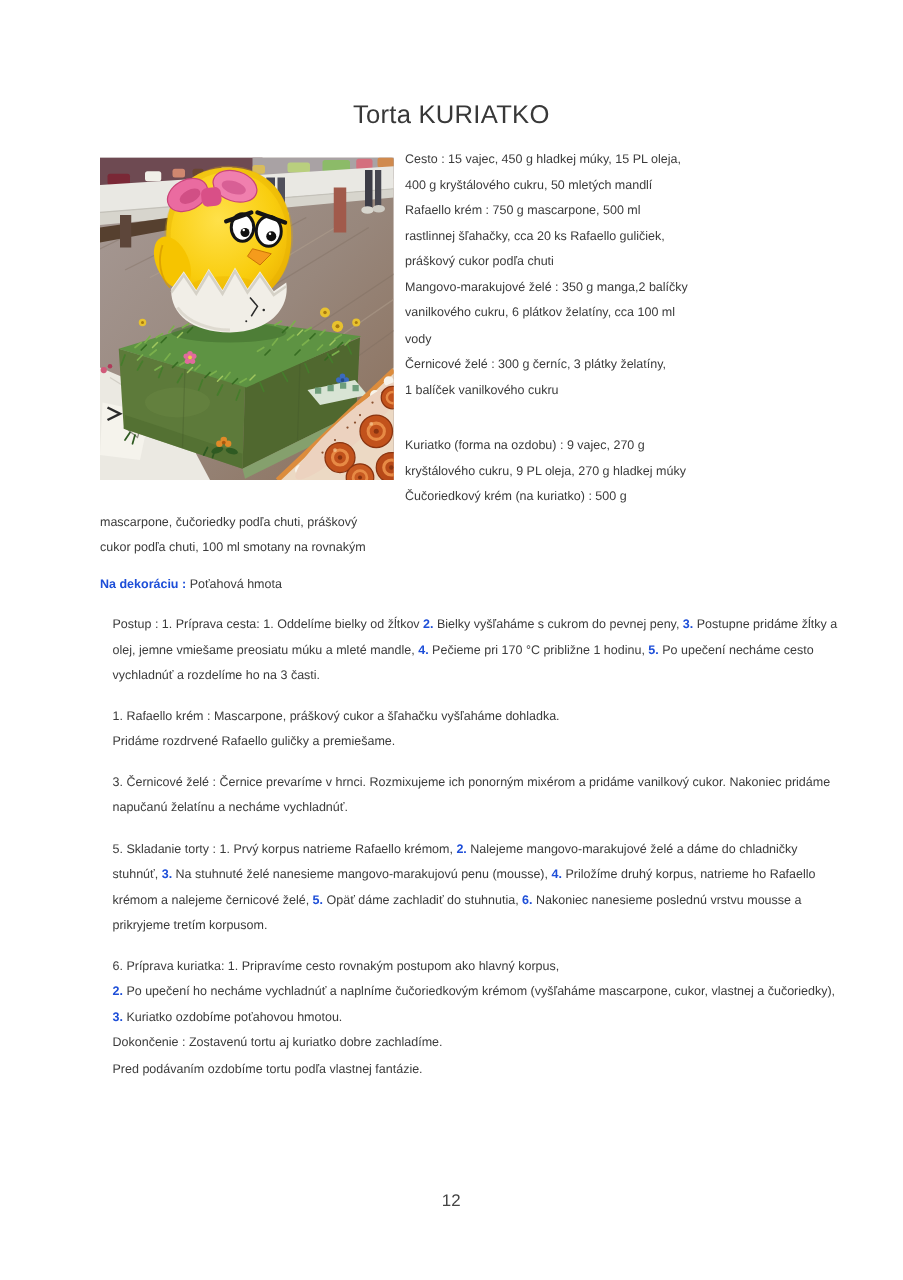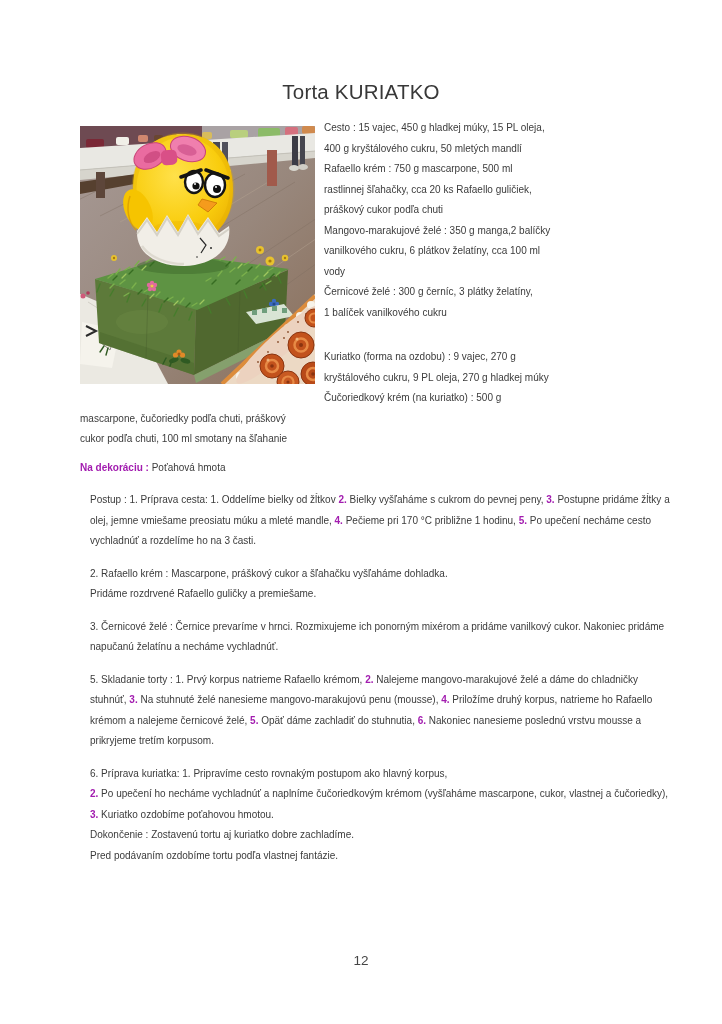--- a/index.html
+++ b/index.html
@@ -7,21 +7,21 @@
   .page{position:relative;width:722px;height:1024px;background:#ffffff;overflow:hidden;color:#3b3b3b;}
   .title{margin:80px 0 14px 0;font-size:20.5px;font-weight:400;text-align:center;color:#383838;letter-spacing:.2px;}
   .content{padding:0 52px 0 80px;font-size:10px;line-height:20.5px;}
   .photo{float:left;width:235px;height:258px;margin:8px 9px 14px 0;}
   .photo svg{display:block;width:235px;height:258px;}
   .pre{white-space:pre-line;}
   .ing2{margin-top:24px;}
   .wrapline{clear:left;white-space:pre-line;}
   .deco{margin:8px 0 0 0;}
   .para{margin:12px 0 0 10px;white-space:pre-line;}
-  .b,.bold{font-weight:700;color:#a21caf;}
+  .b,.bold{font-weight:700;color:#1d4ed8;}
   .pagenum{position:absolute;top:953px;left:0;width:100%;text-align:center;font-size:13.5px;color:#454545;}
 </style>
 </head>
 <body>
 
 <div class="page">
 
   <h1 class="title">Torta KURIATKO</h1>
 
   <div class="content">
@@ -332,26 +332,26 @@
 práškový cukor podľa chuti
 Mangovo-marakujové želé : 350 g manga,2 balíčky
 vanilkového cukru, 6 plátkov želatíny, cca 100 ml
 vody
 Černicové želé : 300 g černíc, 3 plátky želatíny,
 1 balíček vanilkového cukru</div>
     <div class="pre ing2">Kuriatko (forma na ozdobu) :  9 vajec,  270 g
 kryštálového cukru,  9 PL oleja,  270 g hladkej múky
 Čučoriedkový krém (na kuriatko) : 500 g
 mascarpone,  čučoriedky podľa chuti, práškový</div>
-    <div class="wrapline">cukor podľa chuti,  100 ml smotany na šľahanie</div>
+    <div class="wrapline">cukor podľa chuti,  100 ml smotany na rovnakým</div>
 
     <p class="deco"><span class="bold">Na dekoráciu :</span> <span>Poťahová hmota</span></p>
 
     <p class="para"><span>Postup :  1.  Príprava cesta:   1.  Oddelíme bielky od žĺtkov  </span><span class="b">2.</span><span>  Bielky vyšľaháme s cukrom do pevnej peny,   </span><span class="b">3.</span><span> Postupne pridáme žĺtky a olej, jemne vmiešame preosiatu múku a mleté mandle,   </span><span class="b">4.</span><span> Pečieme pri 170 °C približne 1 hodinu,   </span><span class="b">5.</span><span> Po upečení necháme cesto vychladnúť a rozdelíme ho na 3 časti.</span></p>
-    <p class="para">2. Rafaello krém : Mascarpone, práškový cukor a šľahačku vyšľaháme dohladka.
+    <p class="para">1. Rafaello krém : Mascarpone, práškový cukor a šľahačku vyšľaháme dohladka.
 Pridáme rozdrvené Rafaello guličky a premiešame.</p>
     <p class="para">3. Černicové želé :  Černice prevaríme v hrnci.   Rozmixujeme ich ponorným mixérom a pridáme vanilkový cukor.  Nakoniec pridáme napučanú želatínu a necháme vychladnúť.</p>
     <p class="para"><span>5. Skladanie torty :  1. Prvý korpus natrieme Rafaello krémom,  </span><span class="b">2.</span><span> Nalejeme mangovo-marakujové želé a dáme do chladničky stuhnúť,  </span><span class="b">3.</span><span>  Na stuhnuté želé nanesieme mangovo-marakujovú penu (mousse),  </span><span class="b">4.</span><span> Priložíme druhý korpus, natrieme ho Rafaello krémom a nalejeme černicové želé,  </span><span class="b">5.</span><span> Opäť dáme zachladiť do stuhnutia,  </span><span class="b">6.</span><span> Nakoniec nanesieme poslednú vrstvu mousse a prikryjeme tretím korpusom.</span></p>
     <p class="para"><span>6. Príprava kuriatka: 1. Pripravíme cesto rovnakým postupom ako hlavný korpus,
 </span><span class="b">2.</span><span> Po upečení ho necháme vychladnúť a naplníme čučoriedkovým krémom (vyšľaháme mascarpone, cukor, vlastnej a čučoriedky), </span><span class="b">3.</span><span> Kuriatko ozdobíme poťahovou hmotou.
 Dokončenie : Zostavenú tortu aj kuriatko dobre zachladíme.
 Pred podávaním ozdobíme  tortu podľa vlastnej fantázie.</span></p>
 
   </div>
 

